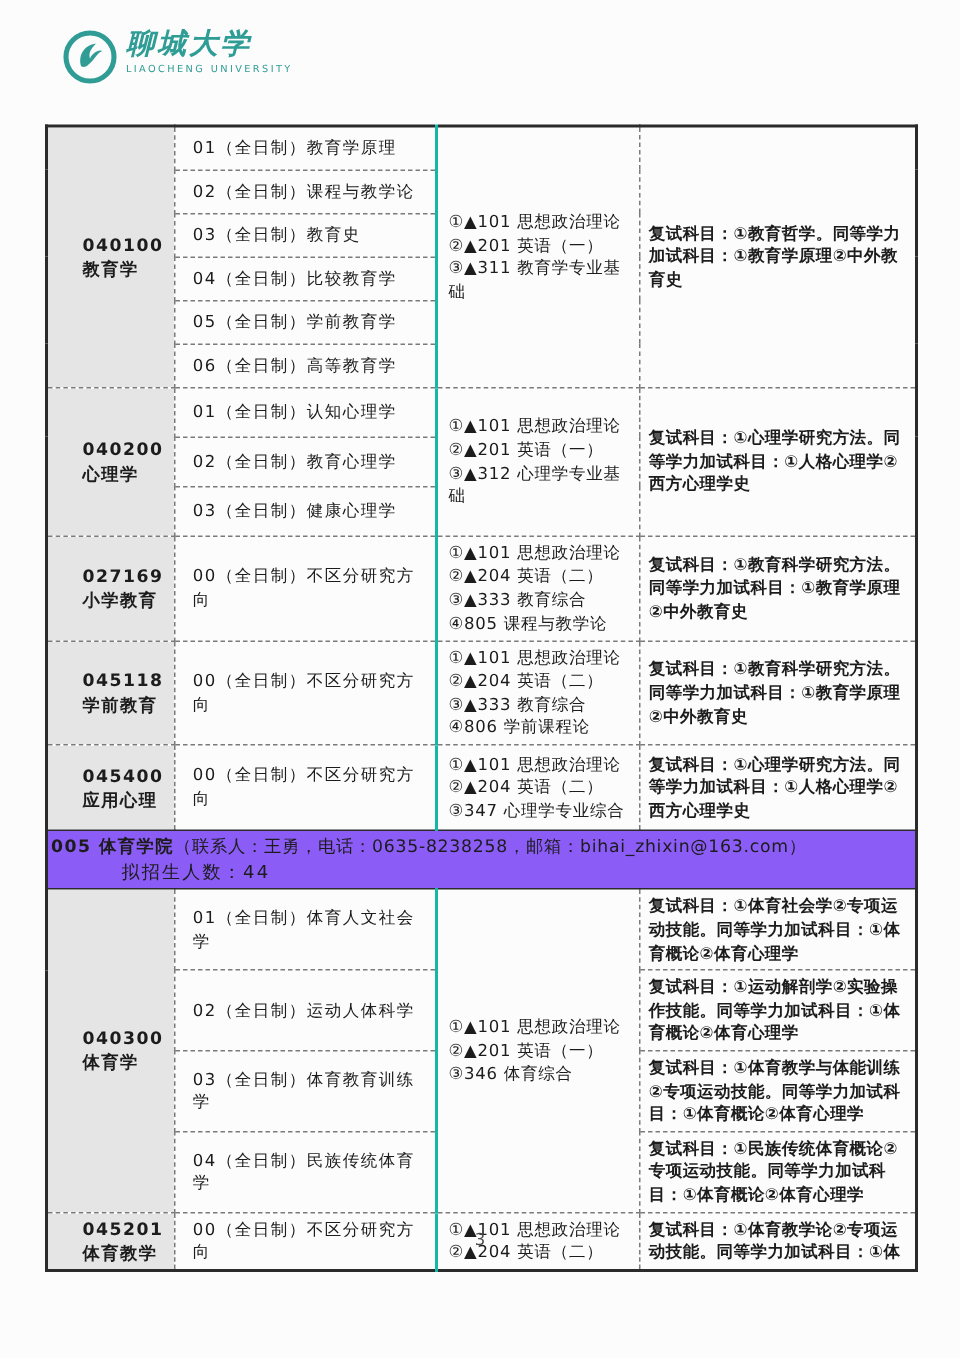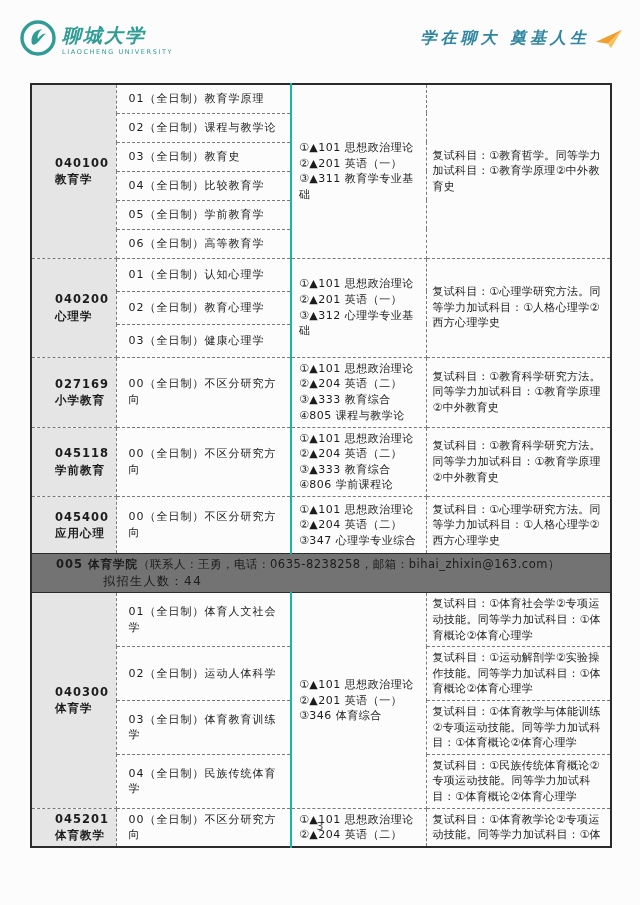--- a/index.html
+++ b/index.html
@@ -2,21 +2,21 @@
 <html><head>
 <meta charset="utf-8">
 <style>
   * { margin:0; padding:0; box-sizing:border-box; }
   html,body { width:640px; height:905px; background:#fcfcfc;
     font-family:"DejaVu Sans","Liberation Sans",sans-serif; color:#1c1c1c; }
   body { position:relative; overflow:hidden; }
 
   
   .hdr { position:absolute; top:16px; left:0; width:640px; height:60px; }
-  .logo { position:absolute; left:20px; top:4px; display:flex; align-items:flex-end; gap:6px; }
+  .logo { position:absolute; left:42px; top:4px; display:flex; align-items:flex-start; gap:6px; }
   .logo-emblem { width:36px; height:36px; flex:0 0 auto; }
   .logo-zh { font-size:19px; font-weight:bold; font-style:italic; color:#2f9d95;
     letter-spacing:2px; line-height:1.05; }
   .logo-en { font-size:6.5px; color:#2f9d95; letter-spacing:1.6px; margin-top:2px; }
   .slogan { position:absolute; right:18px; top:12px; display:flex; align-items:center; gap:6px; }
   .slogan-text { font-size:16px; font-weight:bold; font-style:italic; color:#2e86a1;
     letter-spacing:4px; }
   .plane { width:26px; height:20px; }
 
   
@@ -24,24 +24,24 @@
     border-collapse:collapse; table-layout:fixed;
     border:2px solid #2b2b2b; }
   col.c1{width:85px;} col.c2{width:175px;} col.c3{width:135px;} col.c4{width:185px;}
   td { border:1px dashed #7a7a7a; font-size:11px; line-height:1.42;
     vertical-align:middle; overflow:hidden; }
   td.major { background:#e5e5e5; font-weight:bold; font-size:11.5px;
     padding:2px 4px 2px 23px; letter-spacing:1px; }
   td.dir { padding:2px 4px 2px 12px; letter-spacing:1px; }
   td.exam { padding:3px 5px 3px 7px; white-space:pre-line; letter-spacing:0.5px;
     border-left:2px solid #14b8a6; }
-  td.retest { padding:3px 5px 3px 6px; letter-spacing:0.3px; }
+  td.retest { padding:3px 5px 3px 6px; letter-spacing:0.3px;font-weight:bold; }
   tr.rA{height:29px;} tr.rB{height:33px;} tr.rC{height:70px;} tr.rD{height:64px;}
   tr.rE{height:57px;margin-left:40px;} tr.rSec{height:37px;} tr.rF{height:48px;} tr.rG{height:36px;}
-  tr.rSec td { background:#737373; border:1.5px solid #2b2b2b; padding:2px 4px 2px 24px;
+  tr.rSec td { background:#8b5cf6; border:1.5px solid #2b2b2b; padding:2px 4px 2px 2px;
     vertical-align:top; }
   .sec-line1 { font-size:11.5px; letter-spacing:0.5px; }
   .sec-title { font-weight:bold; letter-spacing:1px; }
   .sec-line2 { font-size:12px; padding-left:47px; letter-spacing:1.5px; margin-top:1px; }
   tr.rG td { overflow:hidden; }
 
   
   .page-num { position:absolute; top:820px; left:0; width:640px; text-align:center;
     font-size:11px; color:#4a4a4a; }
 </style>
@@ -51,27 +51,20 @@
 <div class="hdr">
   <div class="logo">
     <svg class="logo-emblem" viewBox="0 0 36 36">
       <circle cx="18" cy="18" r="16" fill="none" stroke="#2f9d95" stroke-width="3.4"></circle>
       <path d="M12,24 C10,17 14,10 22,9 C18,13 17,16 18,19 C20,15 24,13 26,14 C22,16 21,20 17,23 C15,25 13,25 12,24 Z" fill="#2f9d95"></path>
     </svg>
     <div class="logo-text">
       <div class="logo-zh">聊城大学</div>
       <div class="logo-en">LIAOCHENG UNIVERSITY</div>
     </div>
-  </div>
-  <div class="slogan">
-    <span class="slogan-text">学在聊大 奠基人生</span>
-    <svg class="plane" viewBox="0 0 28 20">
-      <polygon points="0,13 28,0 13,15" fill="#f0a030"></polygon>
-      <polygon points="13,15 28,0 16,20" fill="#f6c05a"></polygon>
-    </svg>
   </div>
 </div>
 
 <table class="adm">
   <colgroup>
       <col class="c1">
       <col class="c2">
       <col class="c3">
       <col class="c4">
     </colgroup>

